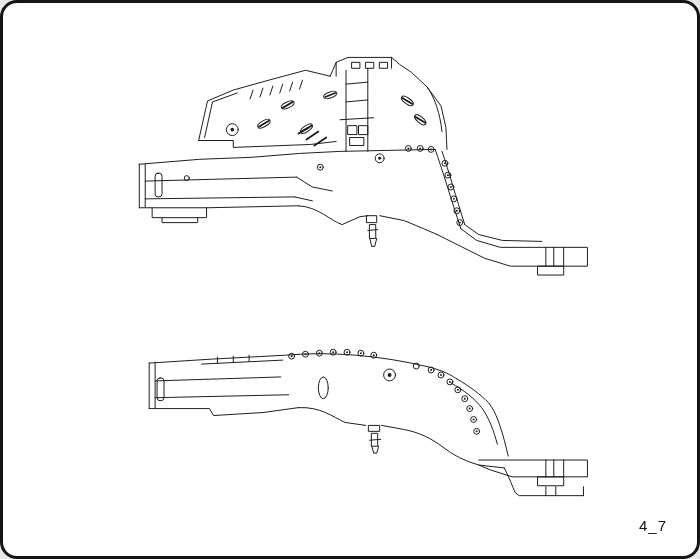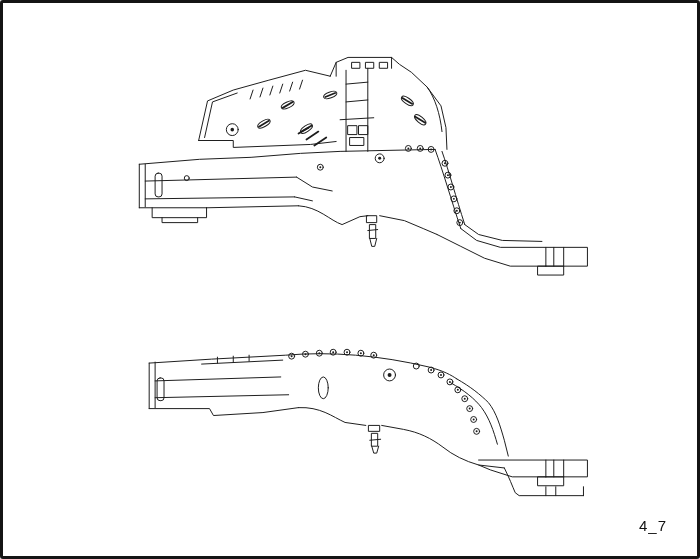--- a/index.html
+++ b/index.html
@@ -2,21 +2,21 @@
 <html><head>
 <meta charset="utf-8">
 <style>
   html,body{margin:0;padding:0;background:#e8e8e8;}
   .page{
     position:relative;
     width:700px;height:559px;
     box-sizing:border-box;
     background:#ffffff;
     border:3px solid #141414;
-    border-radius:3px;
+    border-radius:17px;
     overflow:hidden;
     font-family:"Liberation Sans", sans-serif;
   }
   .drawing{position:absolute;left:0;top:0;width:100%;height:100%;}
   .drawing path,.drawing line,.drawing circle,.drawing ellipse,.drawing rect,.drawing polyline{
     stroke:#1c1c1c;stroke-width:1;fill:none;stroke-linecap:round;stroke-linejoin:round;
   }
   .drawing .dot{fill:#1c1c1c;stroke:none;}
   .drawing .thick{stroke-width:1.8;}
   .page-label{

